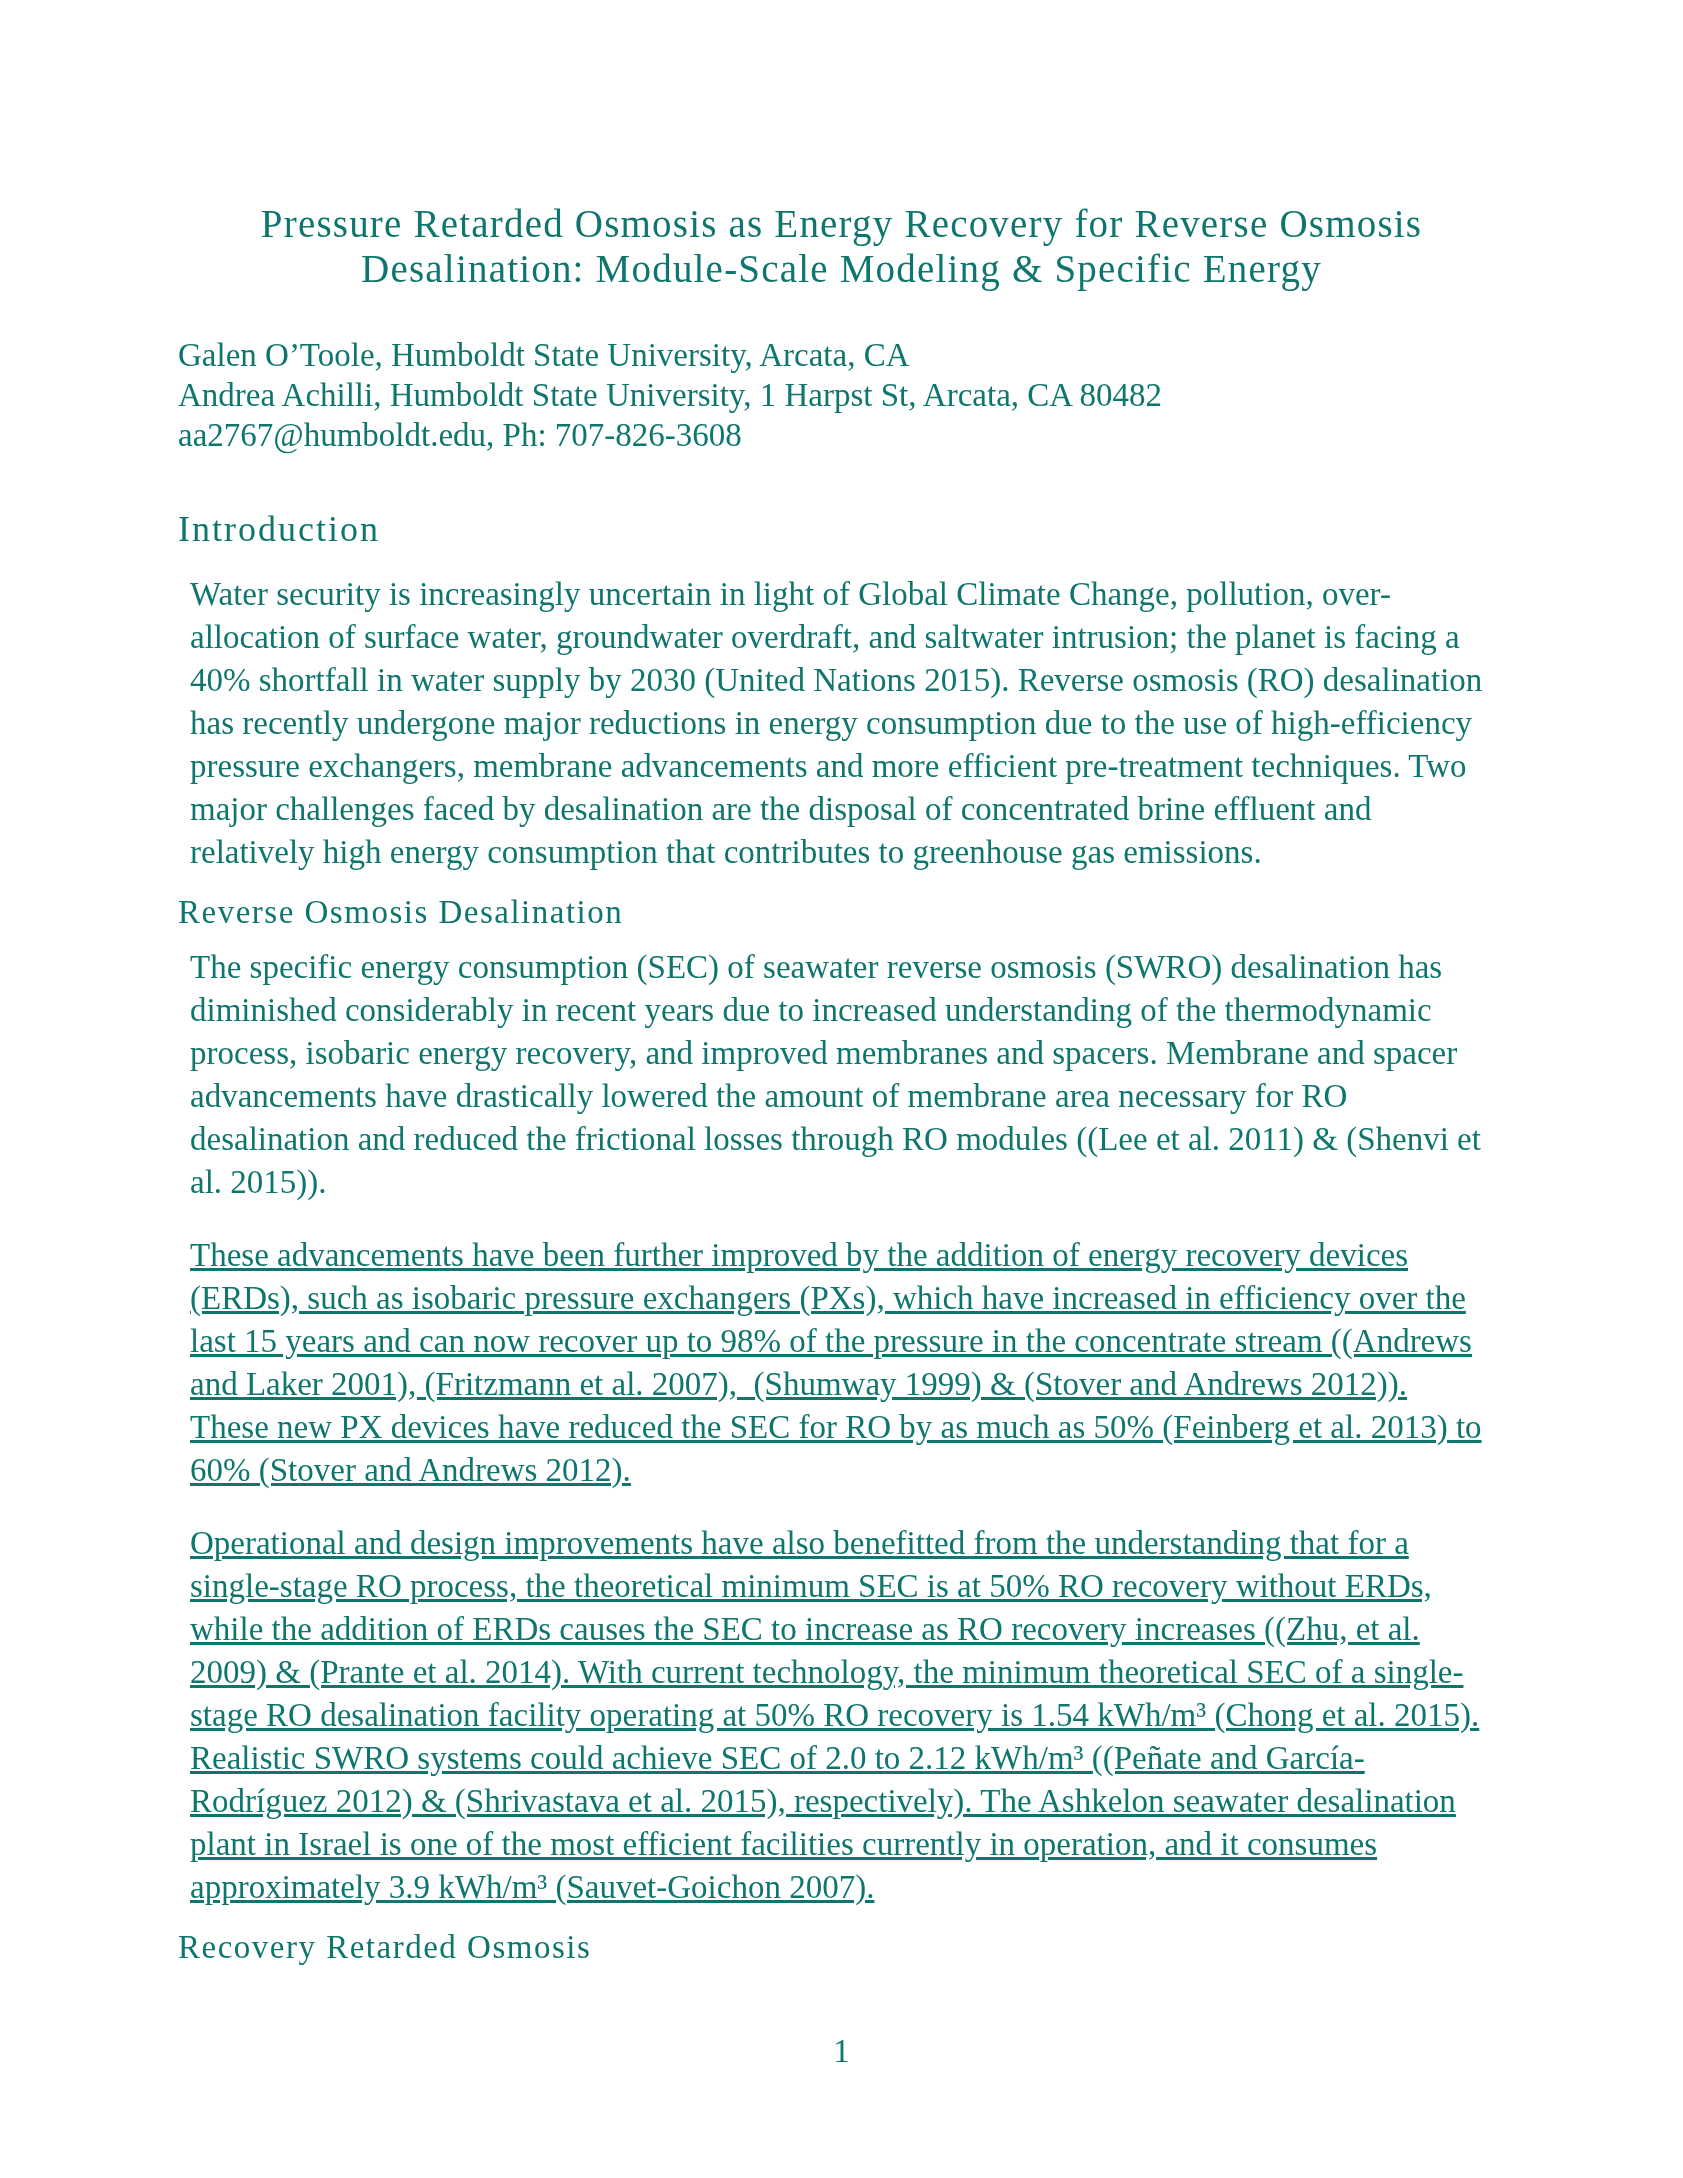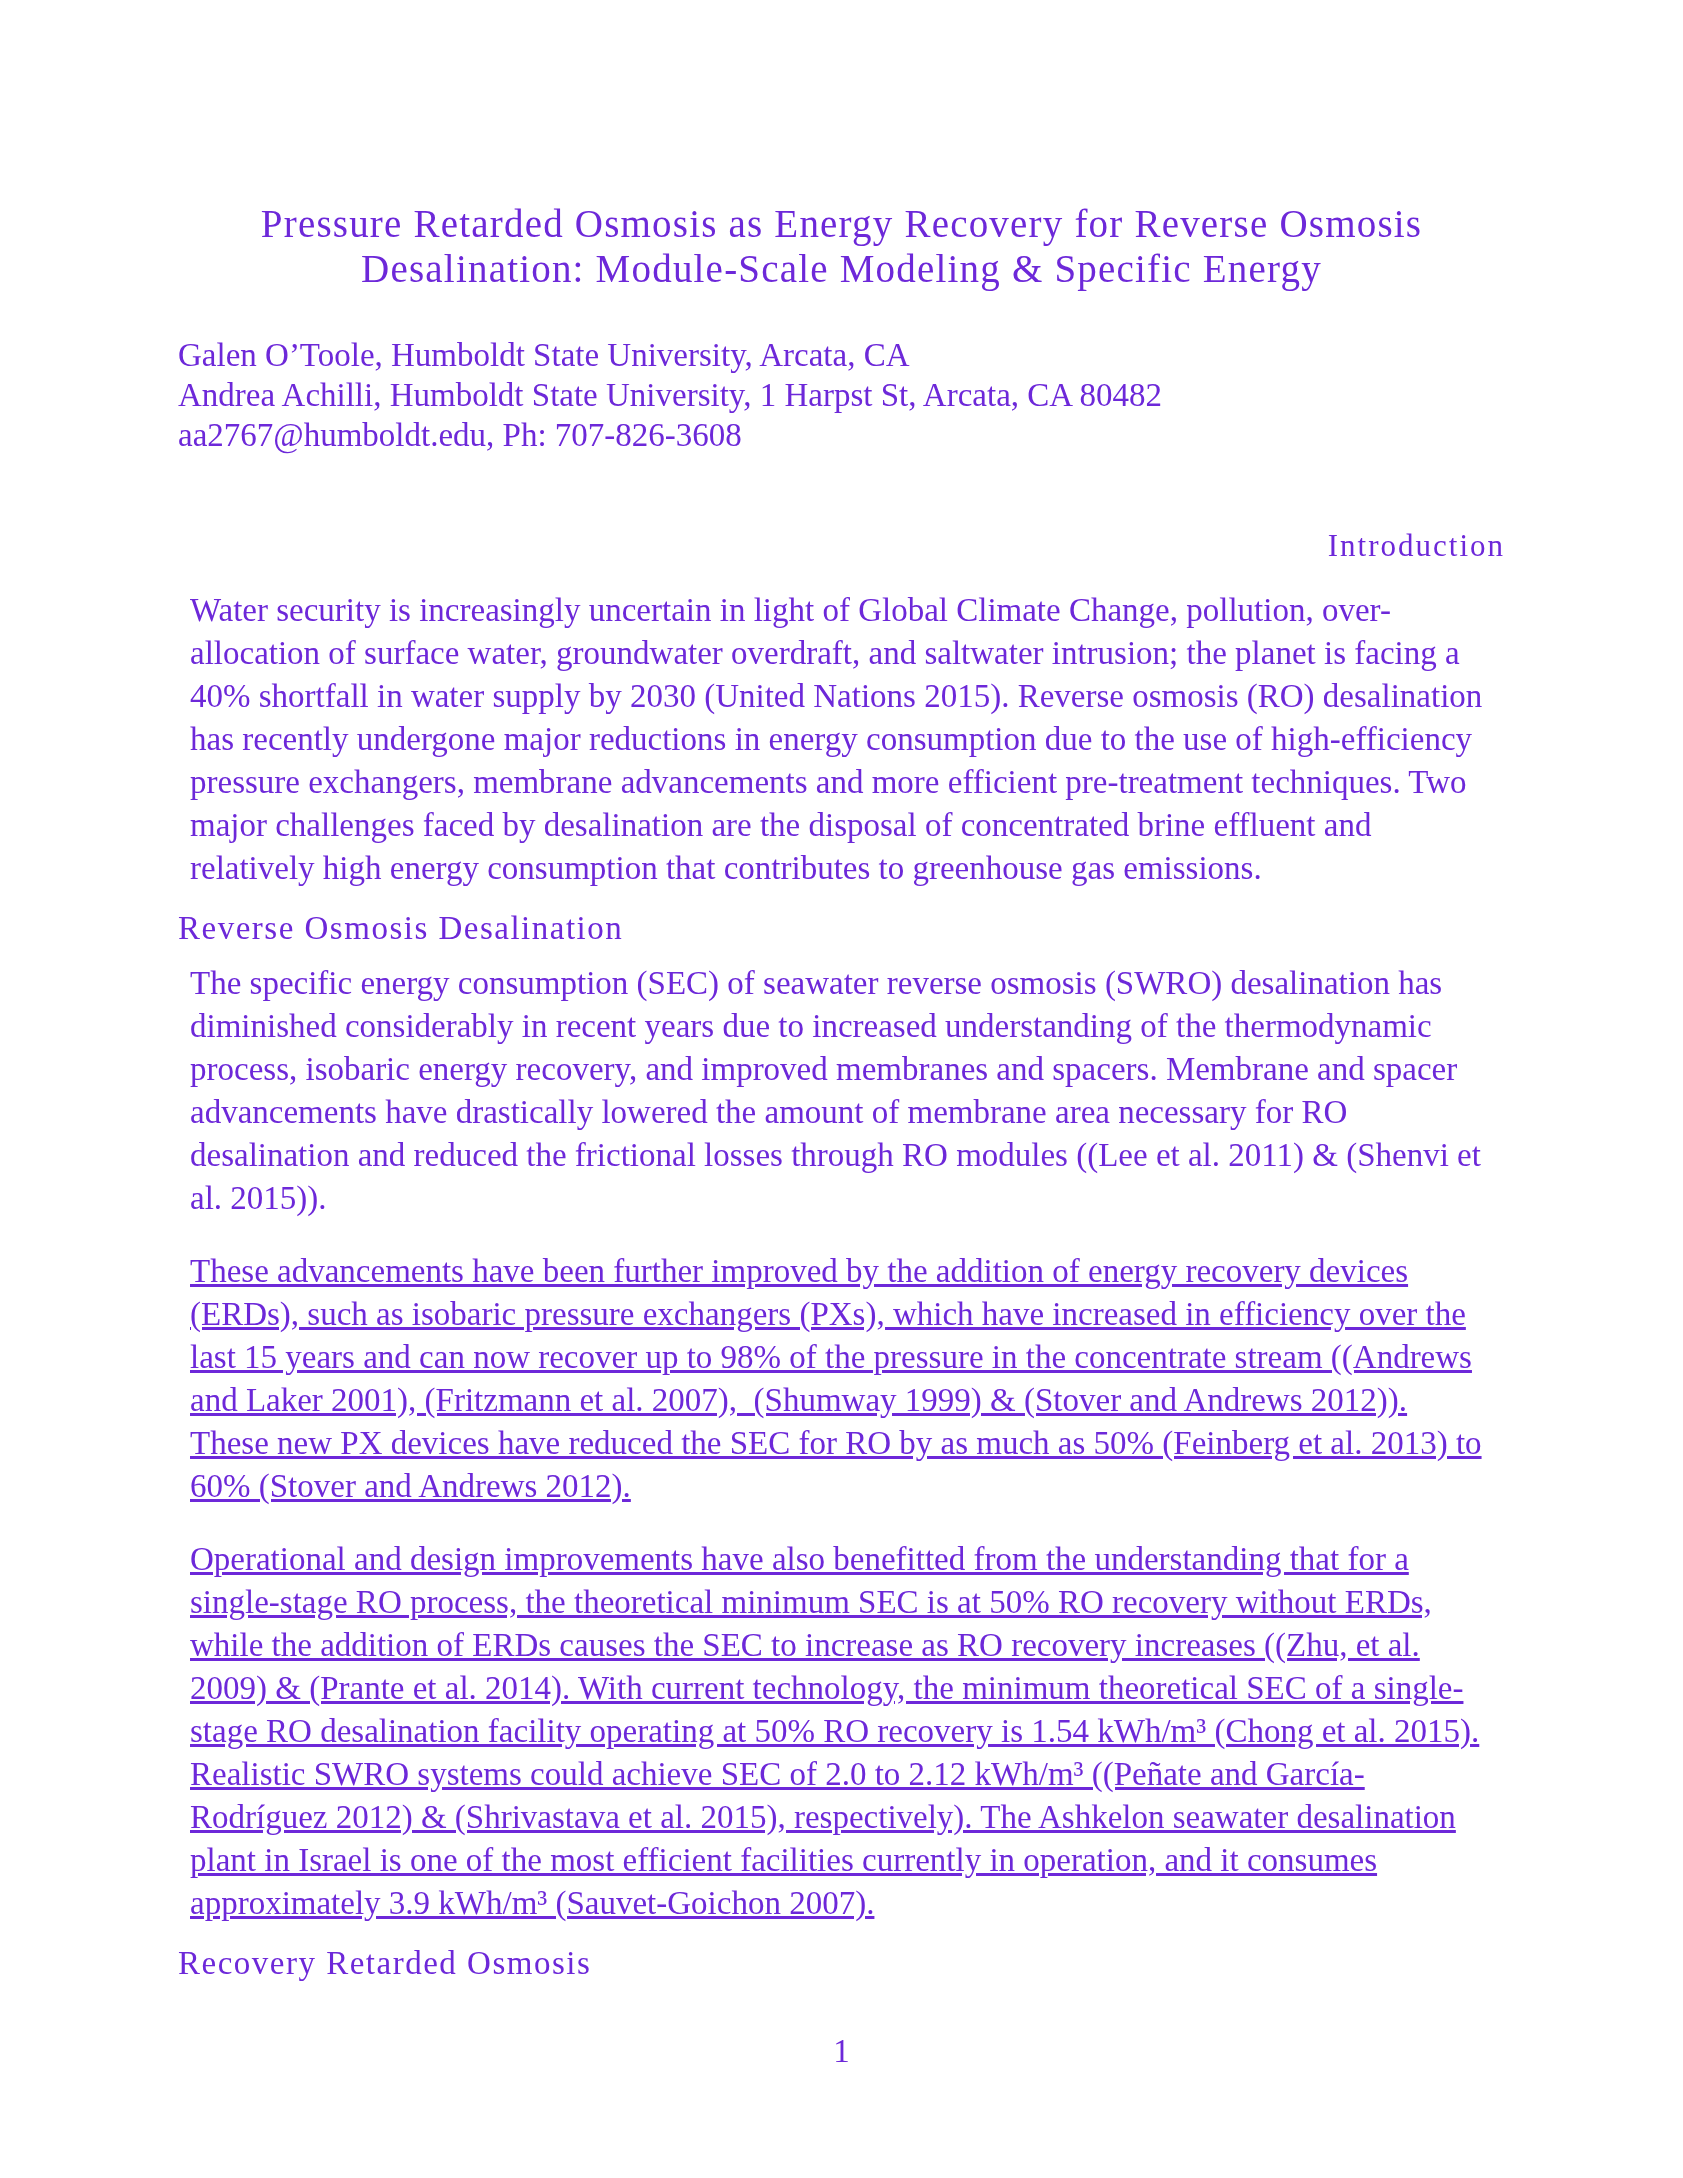--- a/index.html
+++ b/index.html
@@ -5,21 +5,21 @@
   html, body {
     margin: 0;
     padding: 0;
     background: #ffffff;
   }
   .page {
     position: relative;
     width: 1683px;
     height: 2178px;
     background: #ffffff;
-    color: #6d28d9;
+    color: #0f766e;
     font-family: "Liberation Serif", "DejaVu Serif", serif;
     overflow: hidden;
     box-sizing: border-box;
     padding-top: 201px;
   }
   .content {
     width: 1327px;
     margin: 0 auto 0 178px;
   }
   .paper-title {
@@ -29,24 +29,24 @@
     font-size: 39px;
     line-height: 45px;
     letter-spacing: 1.2px;
   }
   .authors {
     margin-top: 44px;
     font-size: 33px;
     line-height: 40px;
   }
   .heading-centered {
-    margin-top: 67px;
+    margin-top: 51px;
     margin-bottom: 20px;
-    text-align: right;
-    font-size: 31px;
+    text-align: left;
+    font-size: 36px;
     line-height: 47px;
     letter-spacing: 2px;
   }
   .para {
     font-size: 33px;
     line-height: 43px;
     text-align: left;
     margin: 12px;
   }
   .para + .para {

